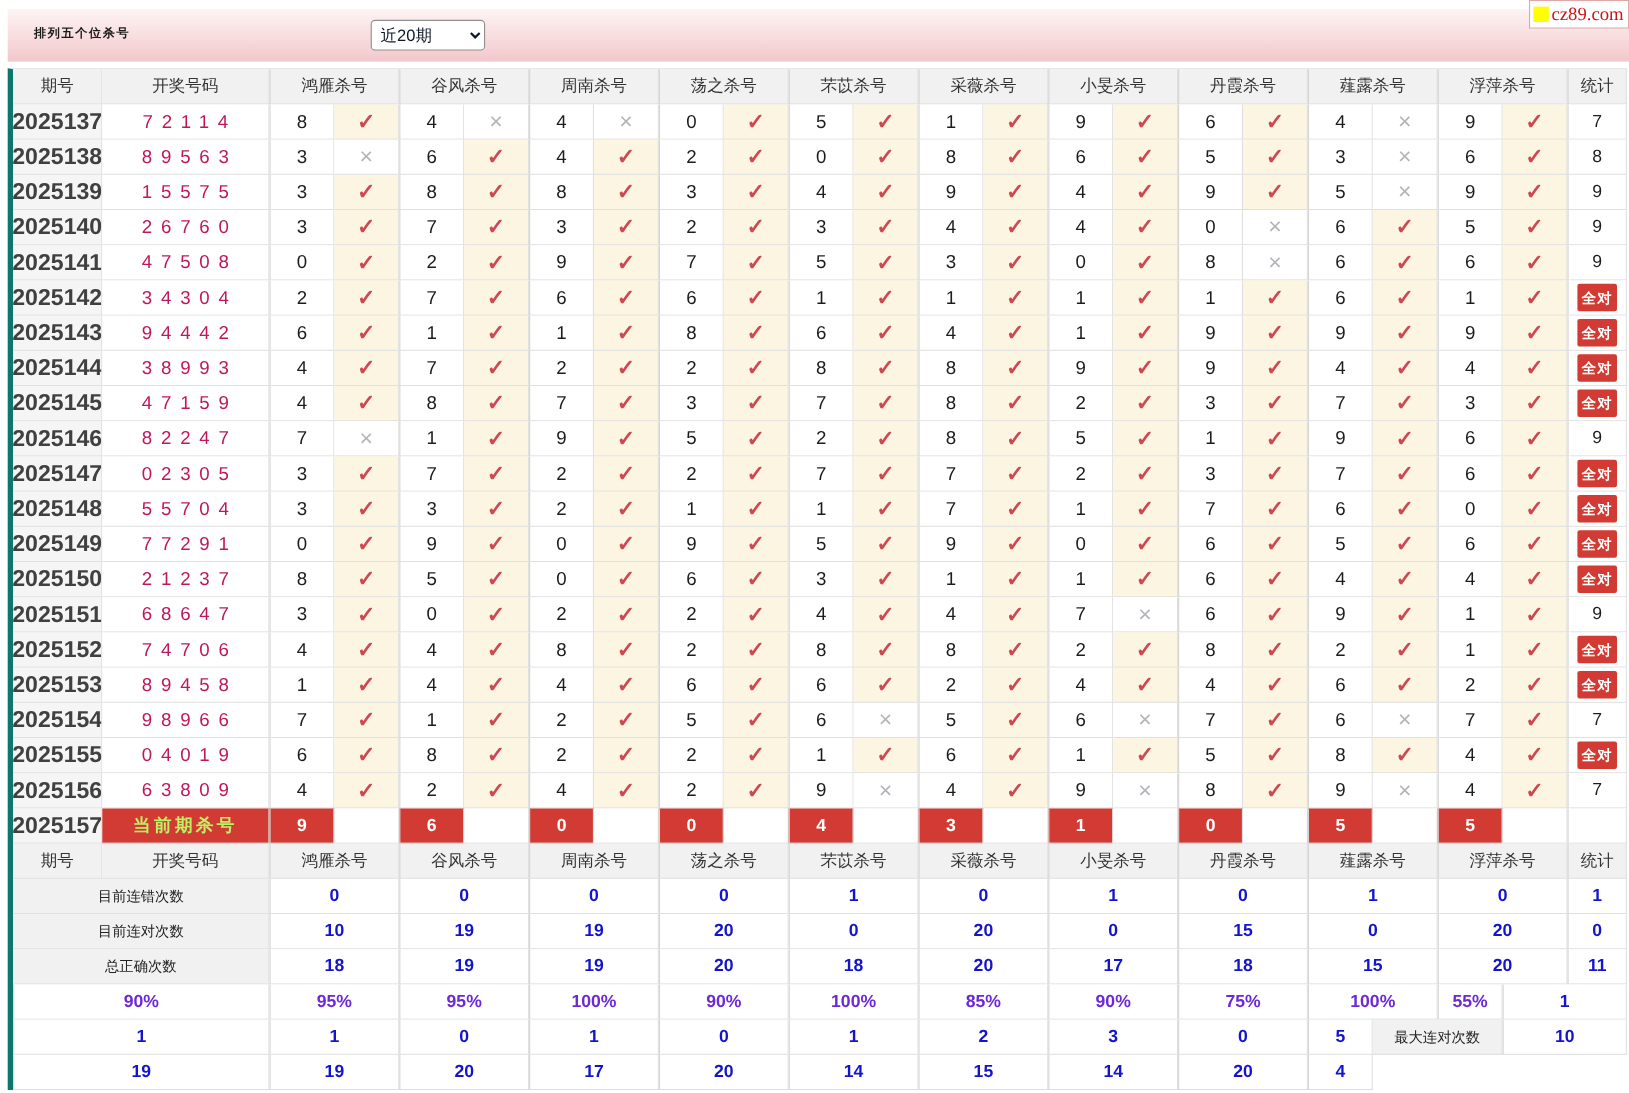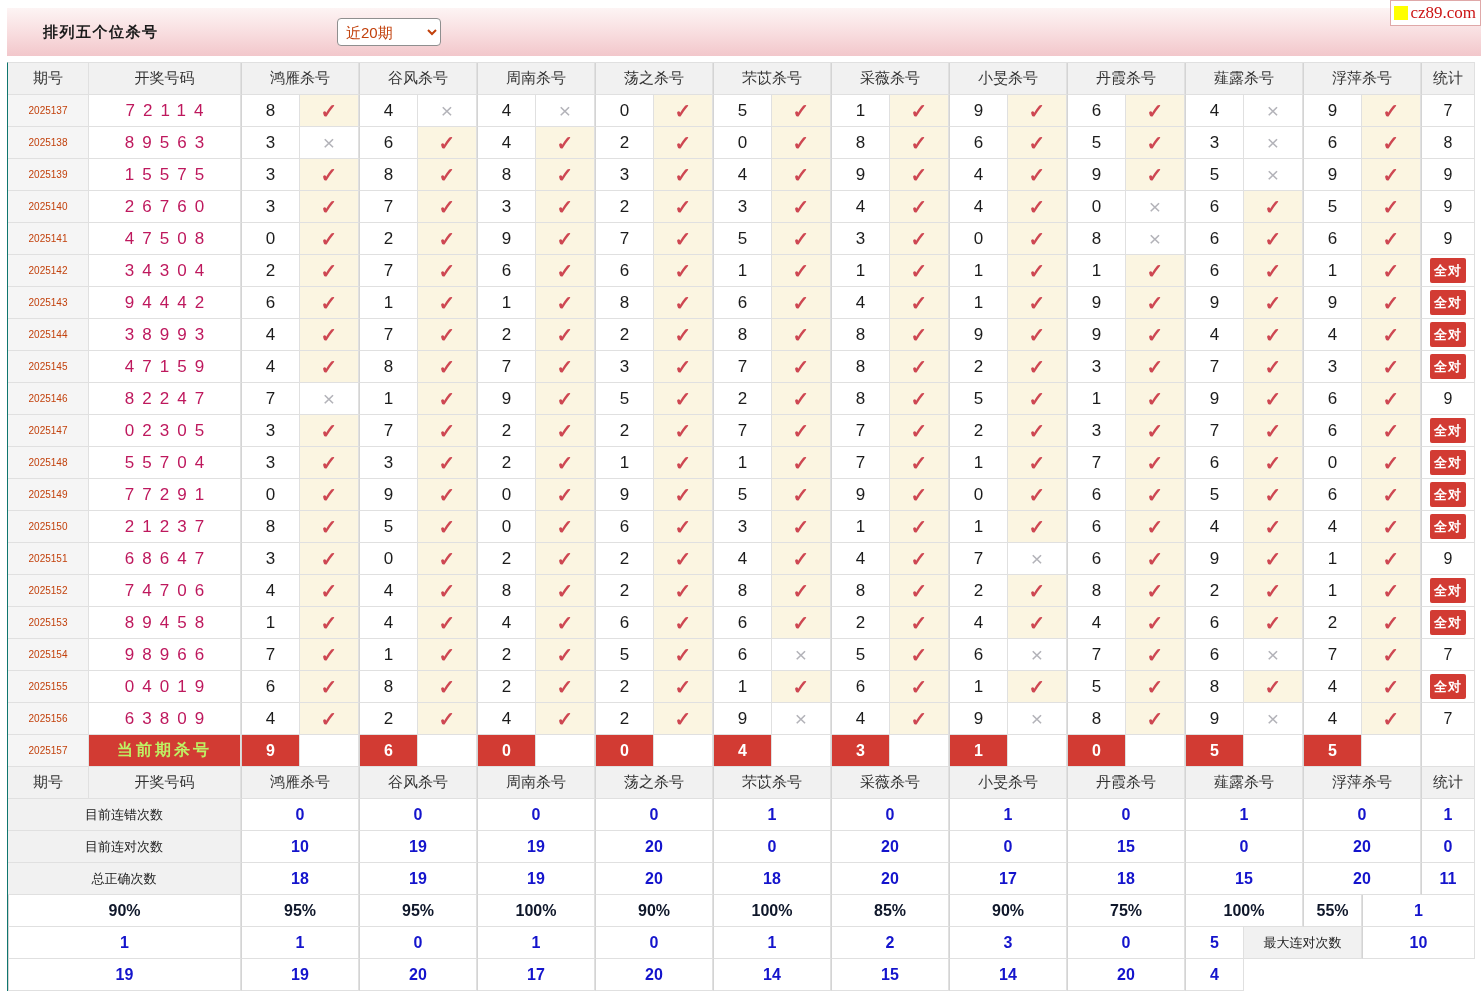--- a/index.html
+++ b/index.html
@@ -5,63 +5,63 @@
   html,body{margin:0;padding:0;}
   body{
     width:1481px;height:994px;position:relative;overflow:hidden;
     background:#fff;font-family:"Liberation Sans",sans-serif;
   }
   .band{
     position:absolute;left:7px;top:8px;width:1474px;height:48px;
     background:linear-gradient(180deg,#fdf4f4 0%,#f8dcde 55%,#f2c7cb 100%);
   }
   .title{
-    position:absolute;left:36px;top:15px;font-size:15px;font-weight:bold;
+    position:absolute;left:24px;top:15px;font-size:11px;font-weight:bold;
     color:#1a1a1a;letter-spacing:1.5px;
   }
   .range{
     position:absolute;left:330px;top:10px;width:104px;height:28px;
-    font-size:15px;font-family:"Liberation Sans",sans-serif;color:#c2410c;
+    font-size:15px;font-family:"Liberation Sans",sans-serif;color:#0f172a;
     border:1px solid #8f8f8f;border-radius:4px;background:#fff;padding:0 4px;
   }
   .logo{
     position:absolute;top:0;right:0;height:24px;background:#fff;
     border:1px solid #dfa8a8;display:flex;align-items:center;
     padding:0 4px 0 3px;text-decoration:none;
   }
   .logo-sq{width:14px;height:14px;background:#ffff00;display:inline-block;margin-right:2px;}
   .logo-text{color:#cc1414;font-family:"Liberation Serif",serif;font-size:17px;}
   #board{
     position:absolute;left:7px;top:62px;
     display:grid;grid-template-columns:81px 152px repeat(10,59px 59px) 54px;
     grid-auto-rows:32px;
-    border-top:1px solid #e0e0e0;border-left:1px solid #0f766e;background:#fff;
+    border-top:1px solid #e0e0e0;border-left:5px solid #0f766e;background:#fff;
   }
   .cell{
     box-sizing:border-box;border-right:1px solid #e0e0e0;border-bottom:1px solid #e0e0e0;
     display:flex;align-items:center;justify-content:center;
     background:#fff;font-size:16px;color:#222;overflow:hidden;white-space:nowrap;
   }
   .th{background:#f1f1f1;font-size:15px;color:#333;}
   .gs{border-left:1px solid #d4d4d4;}
-  .td-period{background:#f5f5f5;font-size:10px;color:#c2410c;}
+  .td-period{background:#f5f5f5;font-size:21px;color:#404040;font-weight:bold;}
   .td-win{color:#be185d;font-size:17px;letter-spacing:8px;padding-left:8px;font-weight:500;}
   .td-n{font-size:17px;color:#1c1c1c;}
   .m-check{background:#fbf5e1;color:#ce4752;font-size:20px;font-weight:bold;}
   .m-cross{background:#fff;color:#b3b3b9;font-size:21px;}
   .td-stat{font-size:16px;color:#1c1c1c;}
   .badge{
     background:#d23b33;color:#fff;font-weight:bold;font-size:13px;
     padding:6px 4px;border-radius:2px;line-height:1;letter-spacing:1px;
   }
   .kill{background:#d23b33;color:#fff;font-weight:bold;font-size:16px;}
   .cur-label{background:#d23b33;color:#bef264;font-weight:bold;font-size:16px;letter-spacing:3px;}
   .sum-label{background:#f1f1f1;font-size:13px;color:#222;}
   .v-blue{color:#1414cc;font-weight:bold;font-size:16px;}
-  .v-red{color:#0f172a;font-weight:bold;font-size:16px;}
+  .v-red{color:#6d28d9;font-weight:bold;font-size:16px;}
 </style>
 </head>
 <body>
 
 <div class="band">
   <div class="title">排列五个位杀号</div>
   <select class="range"><option>近20期</option></select>
 </div>
 
 <a class="logo">

